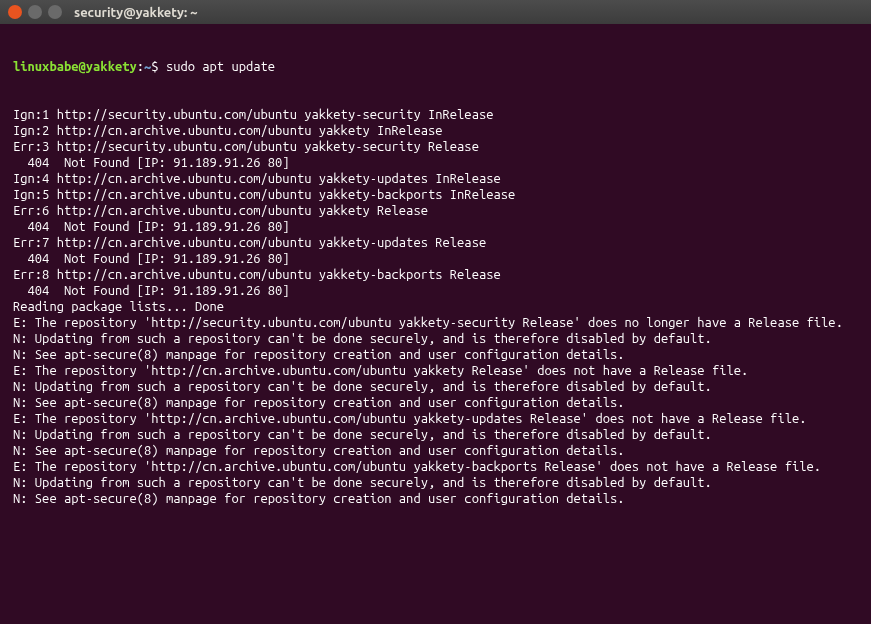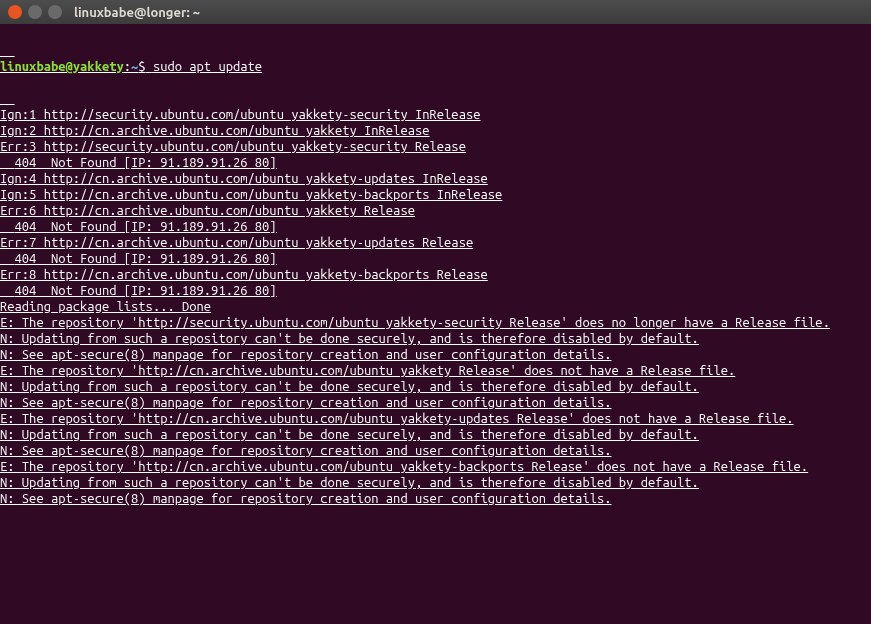--- a/index.html
+++ b/index.html
@@ -34,44 +34,43 @@
     .btn-min { background: #6a6a6a; }
     .btn-max { background: #6a6a6a; }
     .title {
       color: #dfdbd2;
       font-family: "Ubuntu", sans-serif;
       font-size: 13px;
       font-weight: bold;
       margin-left: 6px;
     }
     .terminal-content {
-      padding: 2px 0;
+      padding: 2px 13px;
       color: #ffffff;
       white-space: pre-wrap;
       word-break: break-all;
-      text-decoration: underline;
     }
     .prompt-user { color: #8ae234; font-weight: bold; }
     .prompt-sep { color: #ffffff; }
     .prompt-path { color: #729fcf; font-weight: bold; }
     .cursor {
       display: inline-block;
       width: 8px;
       height: 14px;
       background: #ffffff;
       vertical-align: text-bottom;
     }
     .line { display: block; }
   </style>
 </head>
 <body>
 
 <div class="titlebar">
   <span class="window-btn btn-close"></span>
   <span class="window-btn btn-min"></span>
   <span class="window-btn btn-max"></span>
-  <span class="title">linuxbabe@longer: ~</span>
+  <span class="title">security@yakkety: ~</span>
 </div>
 
 <div class="terminal-content">
   <span class="line"><span class="prompt-user">linuxbabe@yakkety</span><span class="prompt-sep">:</span><span class="prompt-path">~</span><span class="prompt-sep">$</span> <span>sudo apt update</span></span>
   <div id="output-container"><span class="line">Ign:1 http://security.ubuntu.com/ubuntu yakkety-security InRelease</span><span class="line">Ign:2 http://cn.archive.ubuntu.com/ubuntu yakkety InRelease</span><span class="line">Err:3 http://security.ubuntu.com/ubuntu yakkety-security Release</span><span class="line">  404  Not Found [IP: 91.189.91.26 80]</span><span class="line">Ign:4 http://cn.archive.ubuntu.com/ubuntu yakkety-updates InRelease</span><span class="line">Ign:5 http://cn.archive.ubuntu.com/ubuntu yakkety-backports InRelease</span><span class="line">Err:6 http://cn.archive.ubuntu.com/ubuntu yakkety Release</span><span class="line">  404  Not Found [IP: 91.189.91.26 80]</span><span class="line">Err:7 http://cn.archive.ubuntu.com/ubuntu yakkety-updates Release</span><span class="line">  404  Not Found [IP: 91.189.91.26 80]</span><span class="line">Err:8 http://cn.archive.ubuntu.com/ubuntu yakkety-backports Release</span><span class="line">  404  Not Found [IP: 91.189.91.26 80]</span><span class="line">Reading package lists... Done</span><span class="line">E: The repository 'http://security.ubuntu.com/ubuntu yakkety-security Release' does no longer have a Release file.</span><span class="line">N: Updating from such a repository can't be done securely, and is therefore disabled by default.</span><span class="line">N: See apt-secure(8) manpage for repository creation and user configuration details.</span><span class="line">E: The repository 'http://cn.archive.ubuntu.com/ubuntu yakkety Release' does not have a Release file.</span><span class="line">N: Updating from such a repository can't be done securely, and is therefore disabled by default.</span><span class="line">N: See apt-secure(8) manpage for repository creation and user configuration details.</span><span class="line">E: The repository 'http://cn.archive.ubuntu.com/ubuntu yakkety-updates Release' does not have a Release file.</span><span class="line">N: Updating from such a repository can't be done securely, and is therefore disabled by default.</span><span class="line">N: See apt-secure(8) manpage for repository creation and user configuration details.</span><span class="line">E: The repository 'http://cn.archive.ubuntu.com/ubuntu yakkety-backports Release' does not have a Release file.</span><span class="line">N: Updating from such a repository can't be done securely, and is therefore disabled by default.</span><span class="line">N: See apt-secure(8) manpage for repository creation and user configuration details.</span></div>
 </div>
 
 </body></html>

